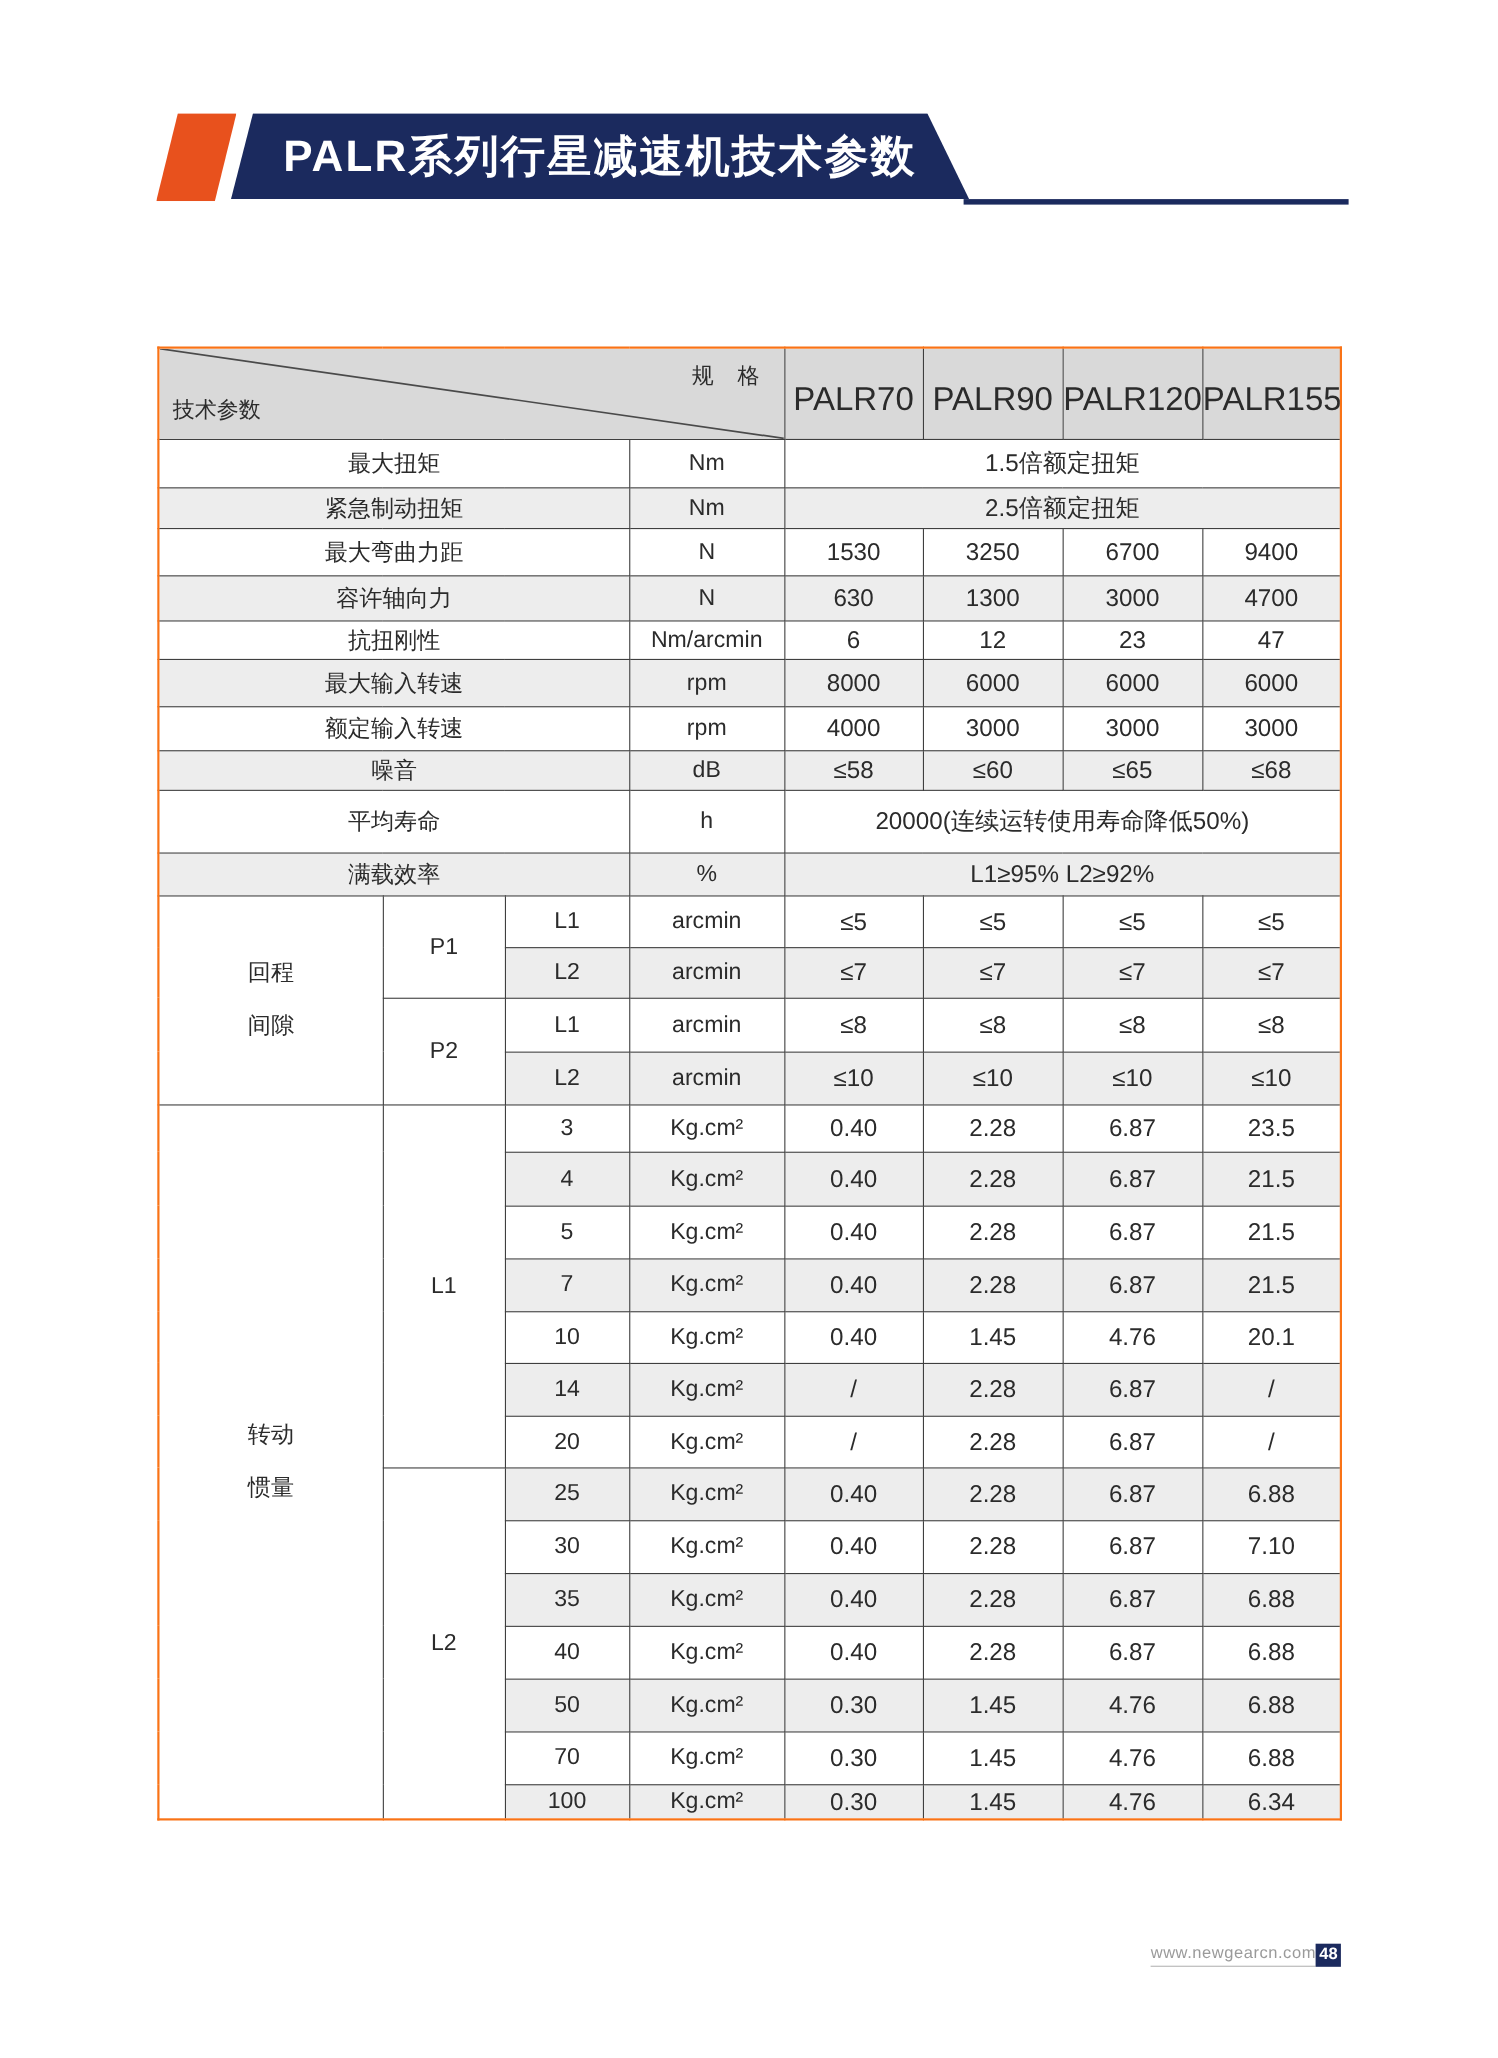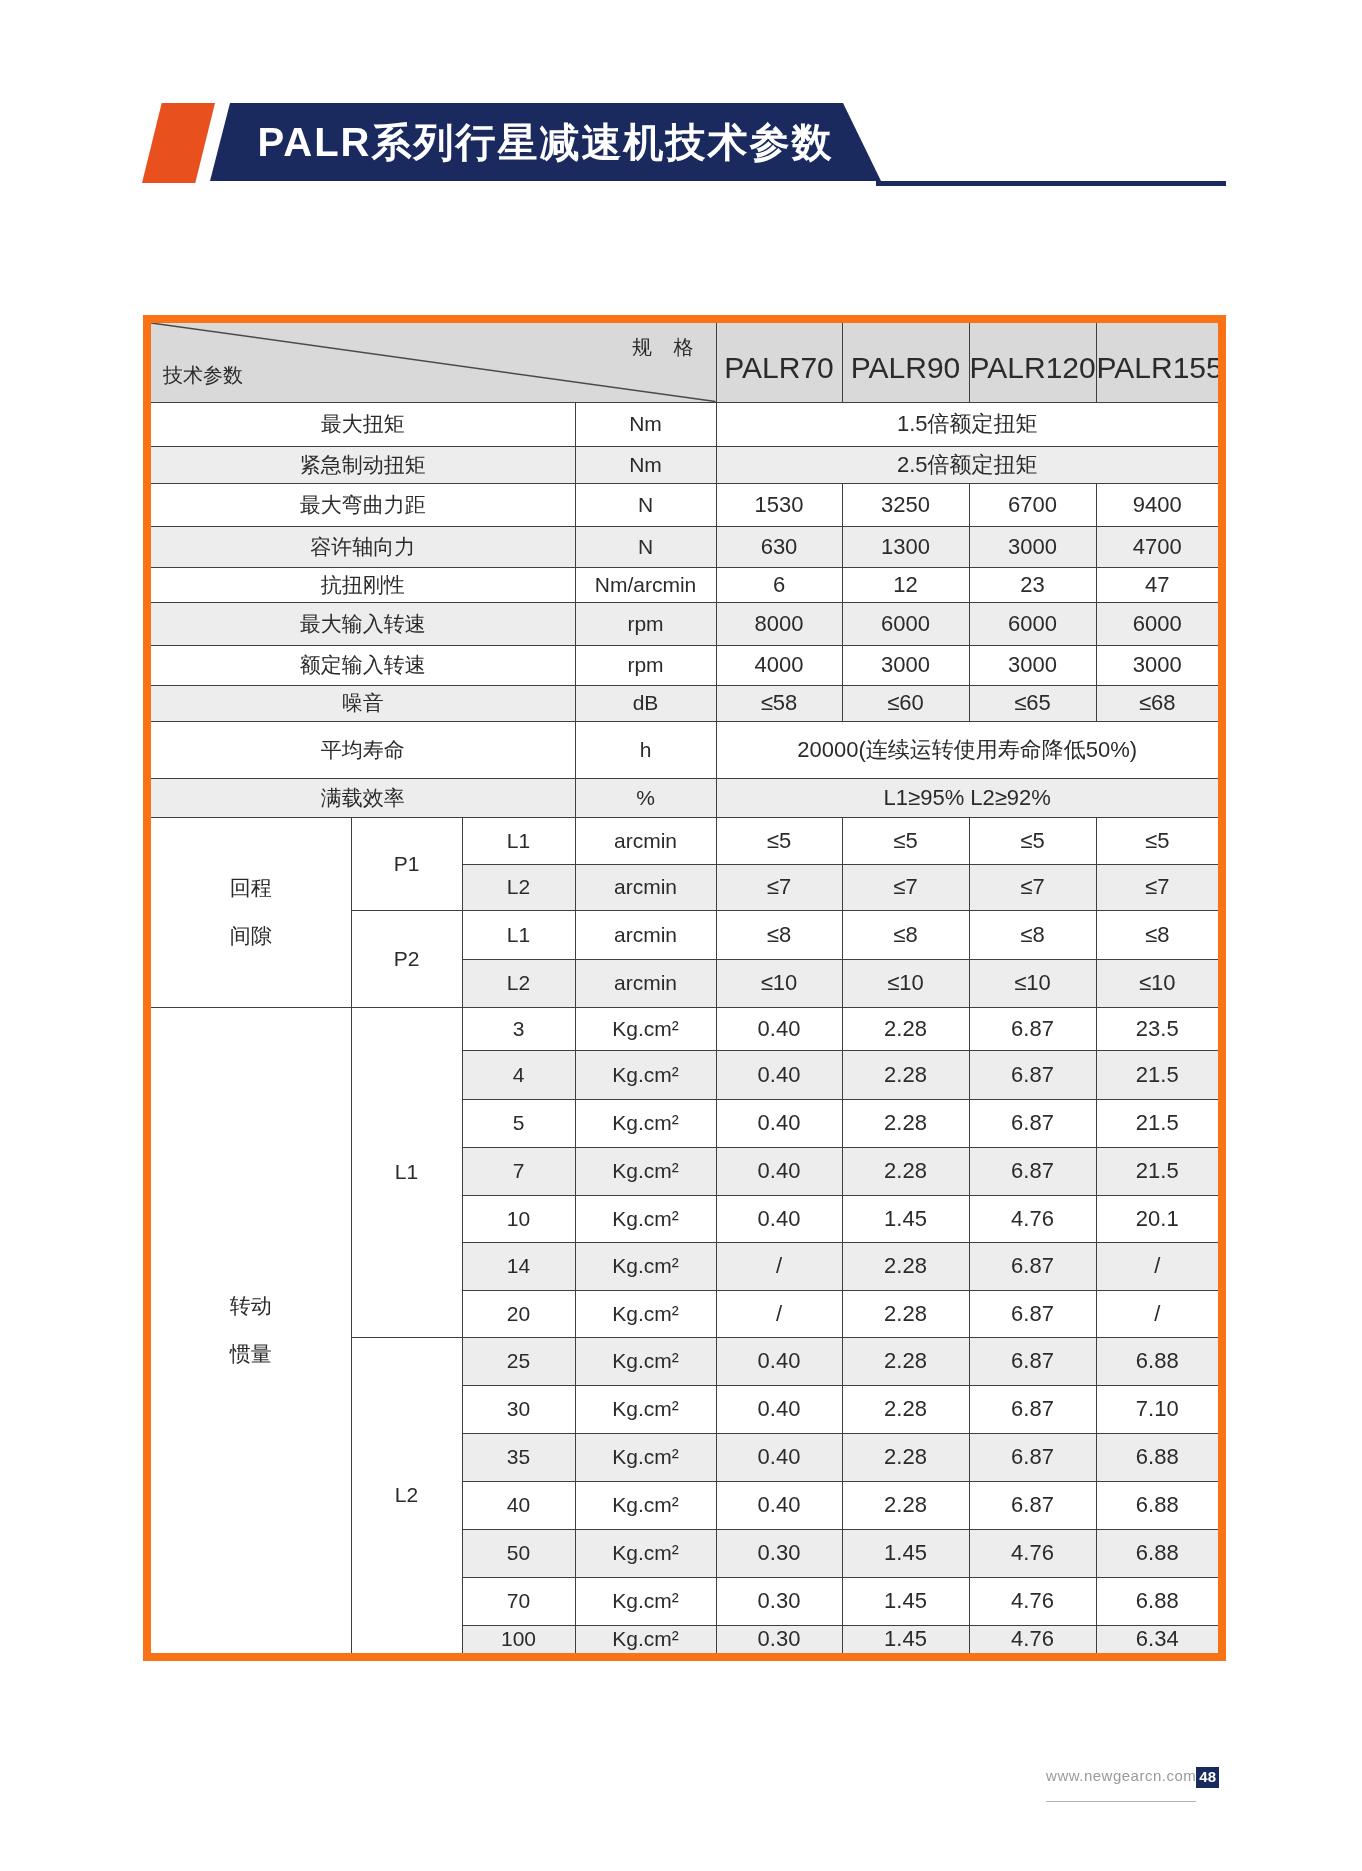--- a/index.html
+++ b/index.html
@@ -43,21 +43,21 @@
   
   table.spec-table {
     position:absolute; left:143px; top:315px; width:1075px;
     border-collapse:collapse; table-layout:fixed;
     font-size:21px; color:#2b2b2b;
   }
   .spec-table td {
     border:1px solid #3f3f3f; text-align:center; vertical-align:middle;
     padding:0; overflow:hidden;
   }
-  .spec-table { border:8px solid #f97316; }
+  .spec-table { border:2px solid #f97316; }
   tr.row-a td { background:#ffffff; }
   tr.row-b td { background:#ededed; }
   td.cell-white { background:#ffffff !important; }
   td.head { background:#d9d9d9 !important; font-size:30px; padding-top:12px; }
 
   td.corner { background:#d9d9d9 !important; position:relative; }
   .corner svg { position:absolute; left:0; top:0; width:100%; height:100%; display:block; }
   .corner .spec-label {
     position:absolute; top:11px; right:14px; font-size:20px; letter-spacing:8px;
   }
@@ -69,21 +69,21 @@
   td.val { font-size:22px; }
   td.unit-td { font-size:21px; }
 
   
   .footer {
     position:absolute; top:1767px; right:143px;
     display:flex; align-items:stretch; line-height:18px;
   }
   .footer .url {
     color:#9a9a9a; font-size:15px; letter-spacing:0.5px;
-    border-bottom:1px solid #b5b5b5; padding-bottom:16px;
+    border-bottom:1px solid #b5b5b5; padding-bottom:2px;
   }
   .footer .page-num {
     background:#1b2a5e; color:#ffffff; font-size:15px; font-weight:700;
     padding:1px 3px 2px 3px; align-self:flex-start;
   }
 </style>
 </head>
 <body>
 
 <div class="page">

